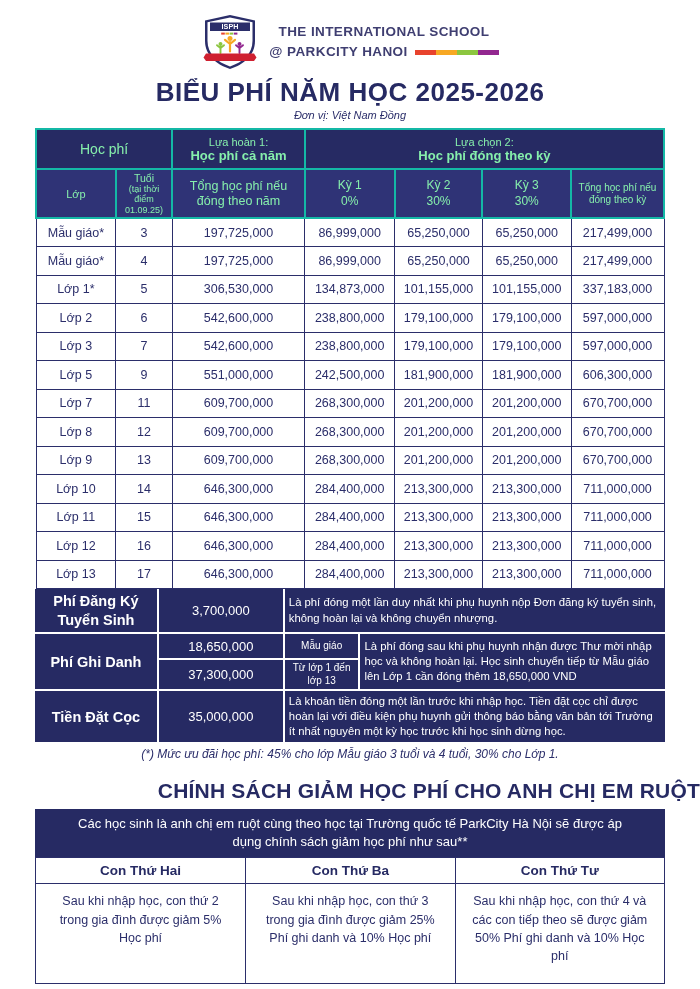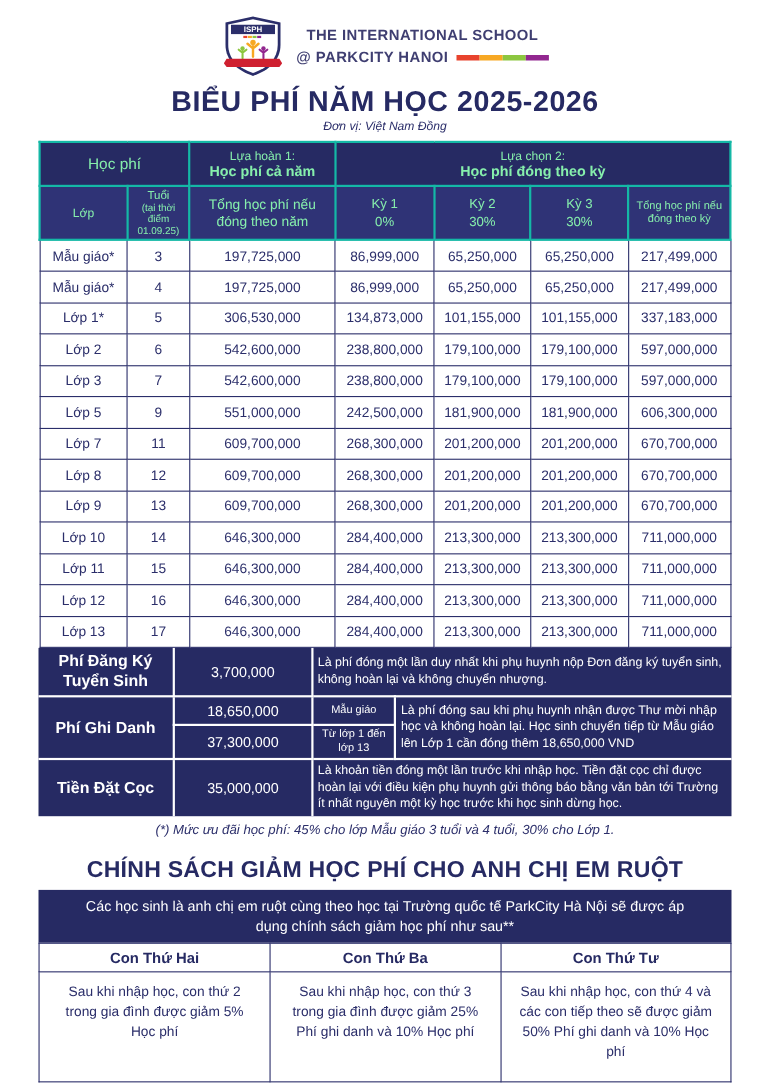--- a/index.html
+++ b/index.html
@@ -52,21 +52,21 @@
   .xt-amt { font-size:13px; text-align:center; }
   .xt-cat { font-size:10px; text-align:center; line-height:1.25; }
   .xt-desc { font-size:11.3px; text-align:left; padding:5px 8px; line-height:1.35; }
   .row-reg > * { height:44px; }
   .row-enr1 > * { height:26px; }
   .row-enr2 > * { height:29px; }
   .row-dep > * { height:52px; }
 
   
   .footnote { width:630px; margin:5px auto 18px; font-style:italic; font-size:12px; color:#2b2e6a; text-align:center; }
-  h2 { text-align:center; font-size:21px; font-weight:bold; color:#262a63; margin:3px 0 6px; letter-spacing:.2px; }
+  h2 { text-align:right; font-size:21px; font-weight:bold; color:#262a63; margin:3px 0 6px; letter-spacing:.2px; }
   .banner {
     width:630px; margin:0 auto; background:#262a63; color:#fff; text-align:center;
     font-size:13px; line-height:1.4; padding:6px 34px;
   }
   .policy-table { width:630px; margin:0 auto; }
   .policy-table th { border:1px solid #2b2e6a; background:#fff; color:#262a63; font-size:13.5px; font-weight:bold; padding:5px 2px; }
   .policy-table td { border:1px solid #2b2e6a; font-size:12.5px; text-align:center; padding:8px 12px 18px; line-height:1.45; vertical-align:top; }
 </style>
 </head>
 <body>

